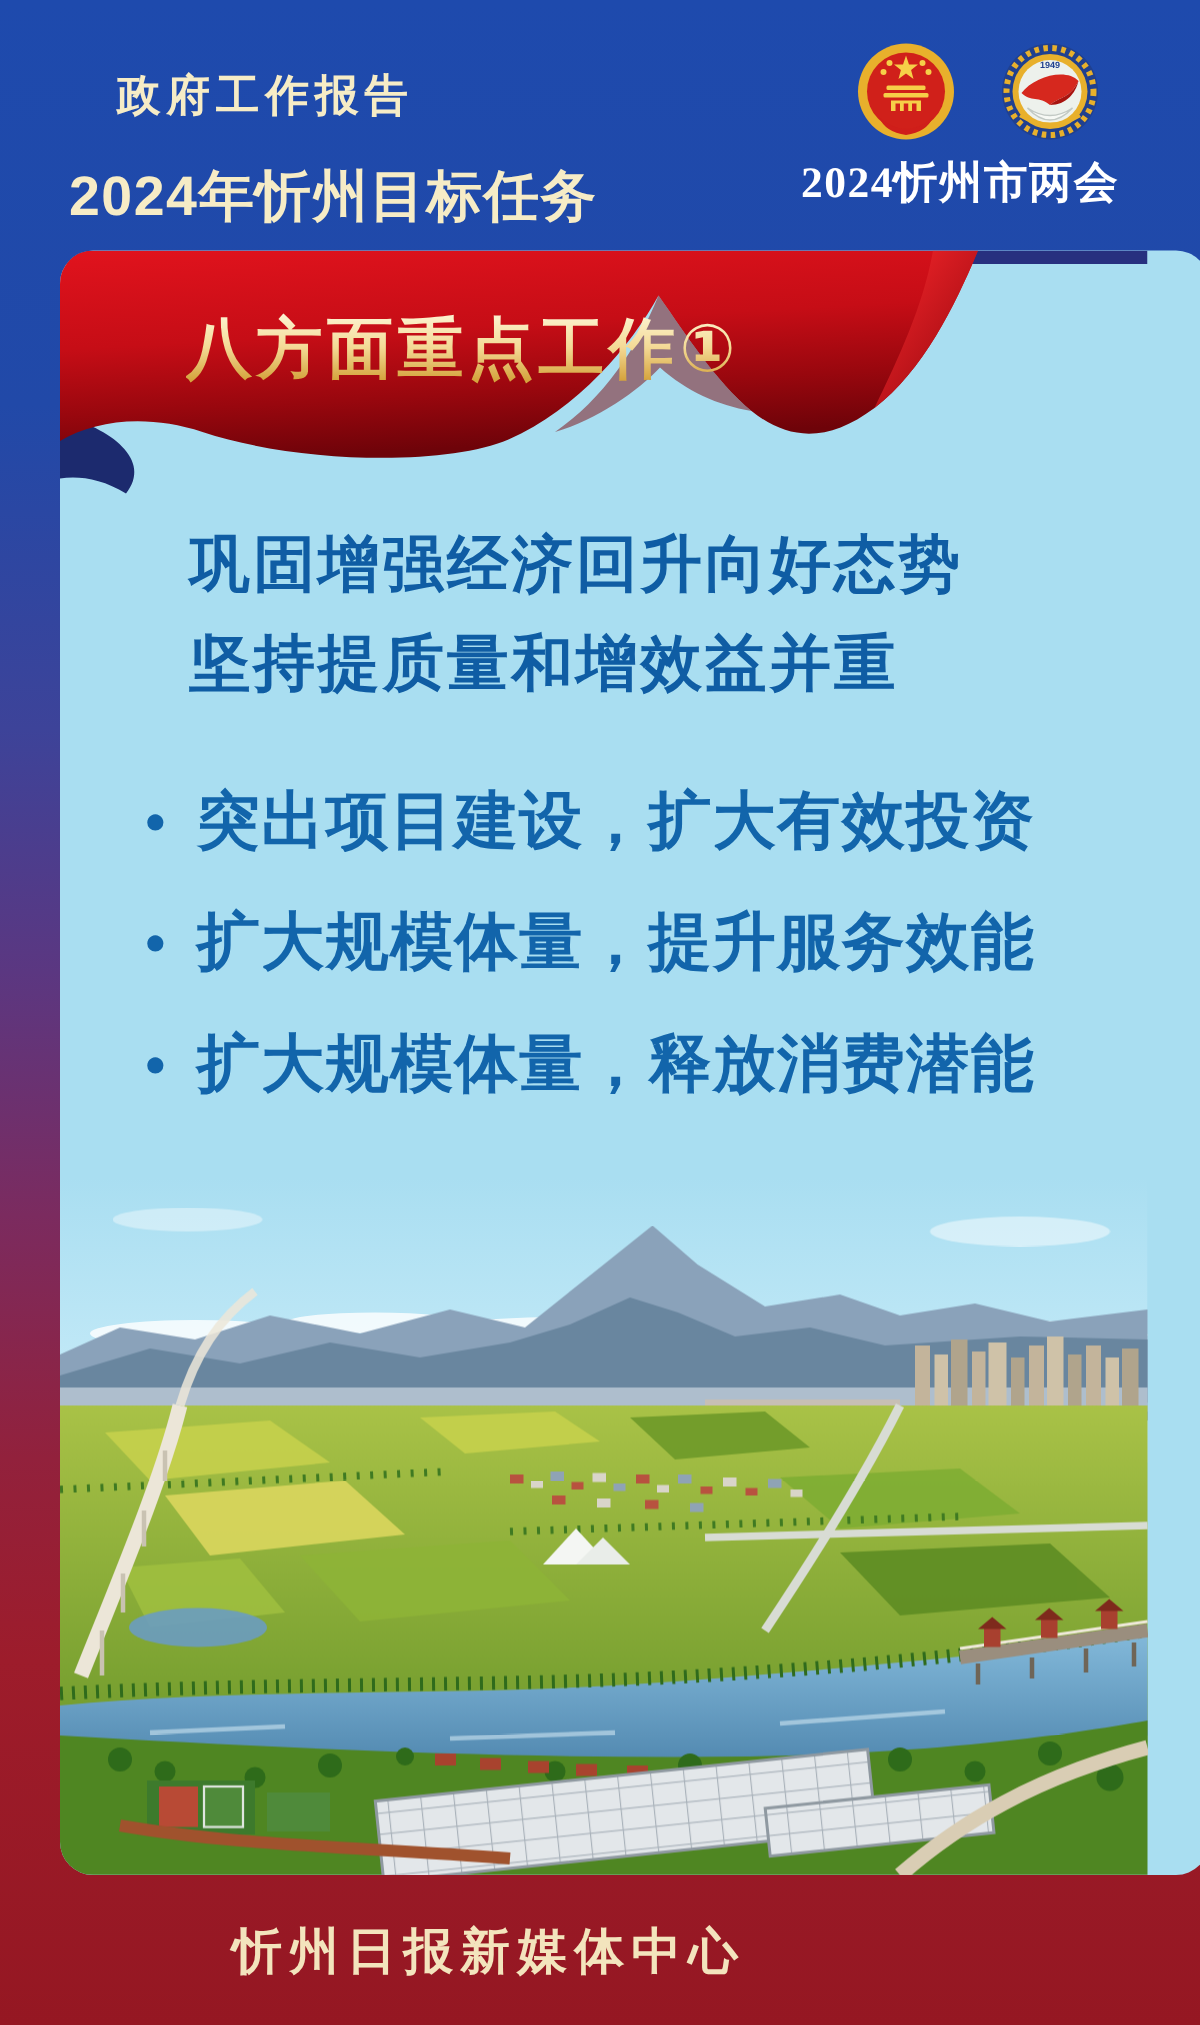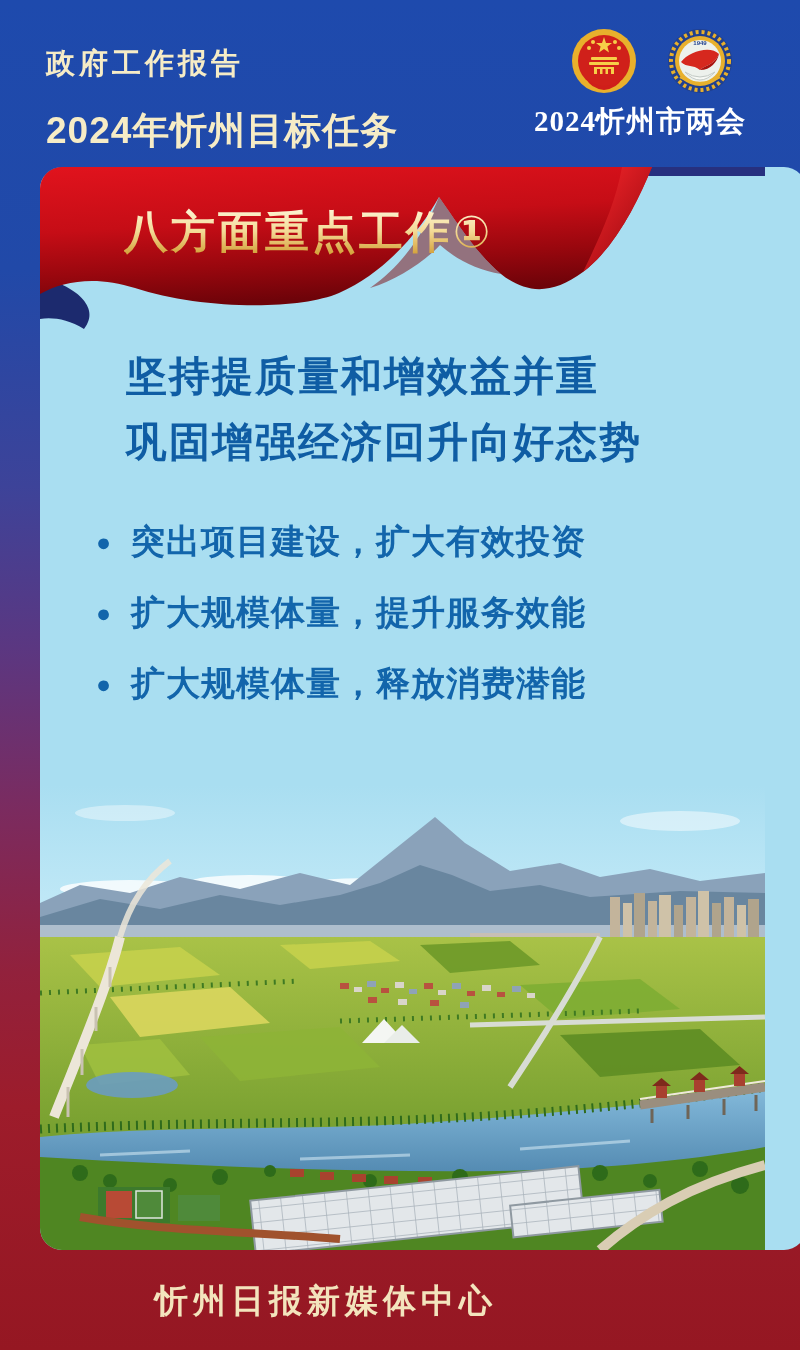--- a/index.html
+++ b/index.html
@@ -4,21 +4,21 @@
 <style>
   html,body{margin:0;padding:0;}
   body{
     width:800px;height:1350px;position:relative;overflow:hidden;
     font-family:"Liberation Sans","DejaVu Sans",sans-serif;
     background:linear-gradient(180deg,
       #1e4aad 0%, #2149a8 20%, #3d4399 36%, #5b3781 48%,
       #7b2b5f 60%, #92213c 72%, #9d1c2b 82%, #951722 100%);
   }
   .hdr-left{position:absolute;left:46px;top:44px;color:#f6ecc6;}
-  .hdr-kicker{font-size:29px;font-weight:700;letter-spacing:4px;}
+  .hdr-kicker{font-size:29px;font-weight:700;letter-spacing:4px;margin-left:32px;}
   .hdr-title{font-size:37px;font-weight:800;letter-spacing:1px;margin-top:22px;}
   .hdr-right{position:absolute;right:30px;top:28px;width:236px;text-align:left;}
   .emblems{display:flex;justify-content:center;gap:30px;}
   .emblems svg{width:66px;height:66px;display:block;}
   .badge{margin-top:8px;color:#ffffff;font-family:"Liberation Serif","DejaVu Serif",serif;
          font-size:29px;font-weight:700;letter-spacing:1px;white-space:nowrap;}
   .card{
     position:absolute;left:40px;top:167px;width:725px;height:1083px;
     background:#a9def1;border-radius:22px;overflow:hidden;padding-left:41px;
   }
@@ -34,21 +34,21 @@
     }
   }
   .headline{
     position:absolute;left:86px;top:176px;color:#0f5da4;
     font-family:"Liberation Serif","DejaVu Serif",serif;
     font-size:41px;font-weight:900;letter-spacing:2px;line-height:66px;white-space:nowrap;
   }
   .bullets{position:absolute;left:56px;top:352px;display:flex;flex-direction:column;gap:25px;}
   .bullet-row{display:flex;align-items:center;color:#1265ab;white-space:nowrap;}
   .bullet-dot{font-size:25px;margin-right:20px;line-height:1;}
-  .bullet-text{font-size:34px;font-weight:800;letter-spacing:1px;}
+  .bullet-text{font-size:42px;font-weight:800;letter-spacing:1px;}
   .photo-svg{position:absolute;left:0;bottom:0;width:725px;height:465px;display:block;}
   .footer{
     position:absolute;left:0;bottom:0;width:652px;height:98px;
     display:flex;align-items:center;justify-content:center;
     color:#f3e4bd;font-family:"Liberation Serif","DejaVu Serif",serif;
     font-size:33px;font-weight:700;letter-spacing:5px;
   }
 </style>
 </head>
 <body>
@@ -111,22 +111,22 @@
     <path d="M0,0 L612,0 C598,34 576,80 543,105 C512,128 486,127 461,107
              C437,87 418,57 399,30 C381,63 345,106 299,126
              C257,144 158,142 95,121 C58,109 24,113 0,127 Z" fill="url(#redg)"></path>
     <path d="M612,0 C598,34 576,80 543,105 C560,70 576,35 582,0 Z" fill="url(#redg2)" opacity="0.9"></path>
     <path d="M399,30 C418,57 437,87 461,107 C438,103 418,94 400,78
              C386,93 358,113 330,121 C362,99 385,65 399,30 Z" fill="#7d050c" opacity="0.5"></path>
   </svg>
   <div class="ribbon-title">八方面重点工作①</div>
 
   <div class="headline">
+    <div>巩固增强经济回升向好态势</div>
     <div>坚持提质量和增效益并重</div>
-    <div>巩固增强经济回升向好态势</div>
   </div>
 
   <div class="bullets">
     <div class="bullet-row">
       <span class="bullet-dot">●</span>
       <span class="bullet-text">突出项目建设，扩大有效投资</span>
     </div>
     <div class="bullet-row">
       <span class="bullet-dot">●</span>
       <span class="bullet-text">扩大规模体量，提升服务效能</span>

